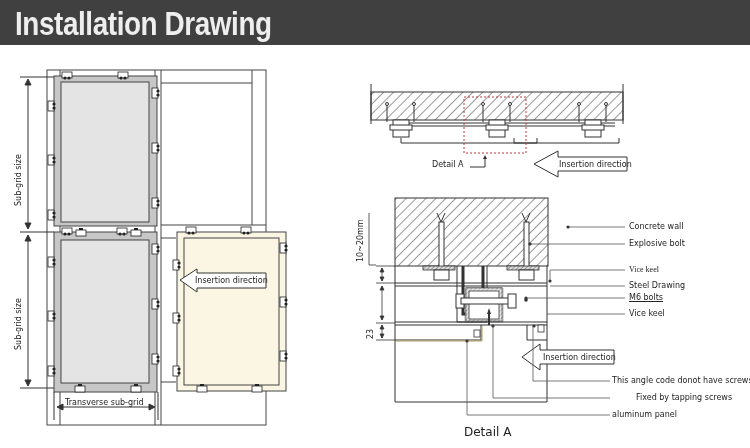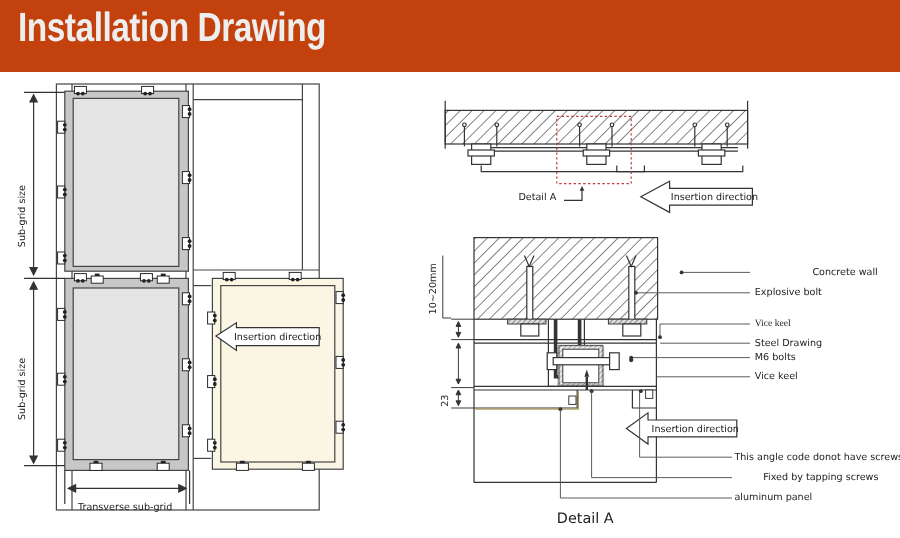--- a/index.html
+++ b/index.html
@@ -1,17 +1,17 @@
 <!DOCTYPE html>
 <html><head>
   <meta charset="utf-8">
   <style>
     * { margin: 0; padding: 0; box-sizing: border-box; }
     body { width: 750px; height: 448px; background: #ffffff; position: relative; overflow: hidden; font-family: "Liberation Sans", sans-serif; }
-    .header { position: absolute; left: 0; top: 0; width: 750px; height: 60px; background: #c2410c; padding-left: 18px; }
+    .header { position: absolute; left: 0; top: 0; width: 750px; height: 45px; background: #404040; padding-left: 18px; }
     .header-title { position: absolute; left: 15px; top: 4px; font-family: "Liberation Sans", sans-serif; font-weight: bold; font-size: 34px; color: #eeeeee; letter-spacing: -0.5px; transform: scaleX(0.82); transform-origin: left center; white-space: nowrap; }
     .lbl { position: absolute; font-family: "DejaVu Sans", sans-serif; font-size: 8px; color: #222; white-space: nowrap; }
     .vlbl { position: absolute; font-family: "DejaVu Sans", sans-serif; font-size: 8px; color: #222; white-space: nowrap; transform: rotate(-90deg); transform-origin: left top; }
     .big { font-size: 12px; }
     svg { position: absolute; left: 0; top: 0; }
   </style>
 </head>
 <body>
 
 <div class="header">
@@ -250,33 +250,33 @@
         <path d="M382,320 l-2,-4 h4 z"></path>
       <line x1="382" y1="325" x2="382" y2="338"></line>
       <path d="M382,325 l-2,4 h4 z"></path>
         <path d="M382,338 l-2,-4 h4 z"></path>
     </g>
   </g>
 </svg>
 
 <div class="vlbl" style="left:14px; top:206px;">Sub-grid size</div>
 <div class="vlbl" style="left:14px; top:350px;">Sub-grid size</div>
-<div class="lbl" style="left:65px; top:418px;">Transverse sub-grid</div>
+<div class="lbl" style="left:65px; top:398px;">Transverse sub-grid</div>
 <div class="lbl" style="left:195px; top:276px;">Insertion direction</div>
 
 <div class="lbl" style="left:432px; top:160px;">Detail A</div>
 <div class="lbl" style="left:559px; top:160px;">Insertion direction</div>
 
 <div class="vlbl" style="left:356px; top:262px;">10~20mm</div>
 <div class="vlbl" style="left:366px; top:339px;">23</div>
 
-<div class="lbl" style="left:629px; top:222px;margin-left:48px;">Concrete wall</div>
+<div class="lbl" style="left:629px; top:222px;">Concrete wall</div>
 <div class="lbl" style="left:629px; top:239px;">Explosive bolt</div>
 <div class="lbl" style="left:629px; top:265px;font-family:Liberation Serif, serif;">Vice keel</div>
 <div class="lbl" style="left:629px; top:281px;">Steel Drawing</div>
-<div class="lbl" style="left:629px; top:293px;">M6 bolts</div>
+<div class="lbl" style="left:629px; top:293px;text-decoration:underline;">M6 bolts</div>
 <div class="lbl" style="left:629px; top:309px;">Vice keel</div>
 <div class="lbl" style="left:612px; top:376px;">This angle code donot have screws</div>
 <div class="lbl" style="left:636px; top:393px;">Fixed by tapping screws</div>
 <div class="lbl" style="left:612px; top:410px;">aluminum panel</div>
 <div class="lbl" style="left:543px; top:353px;">Insertion direction</div>
 
 <div class="lbl big" style="left:464px; top:425px;">Detail A</div>
 
 </body></html>

